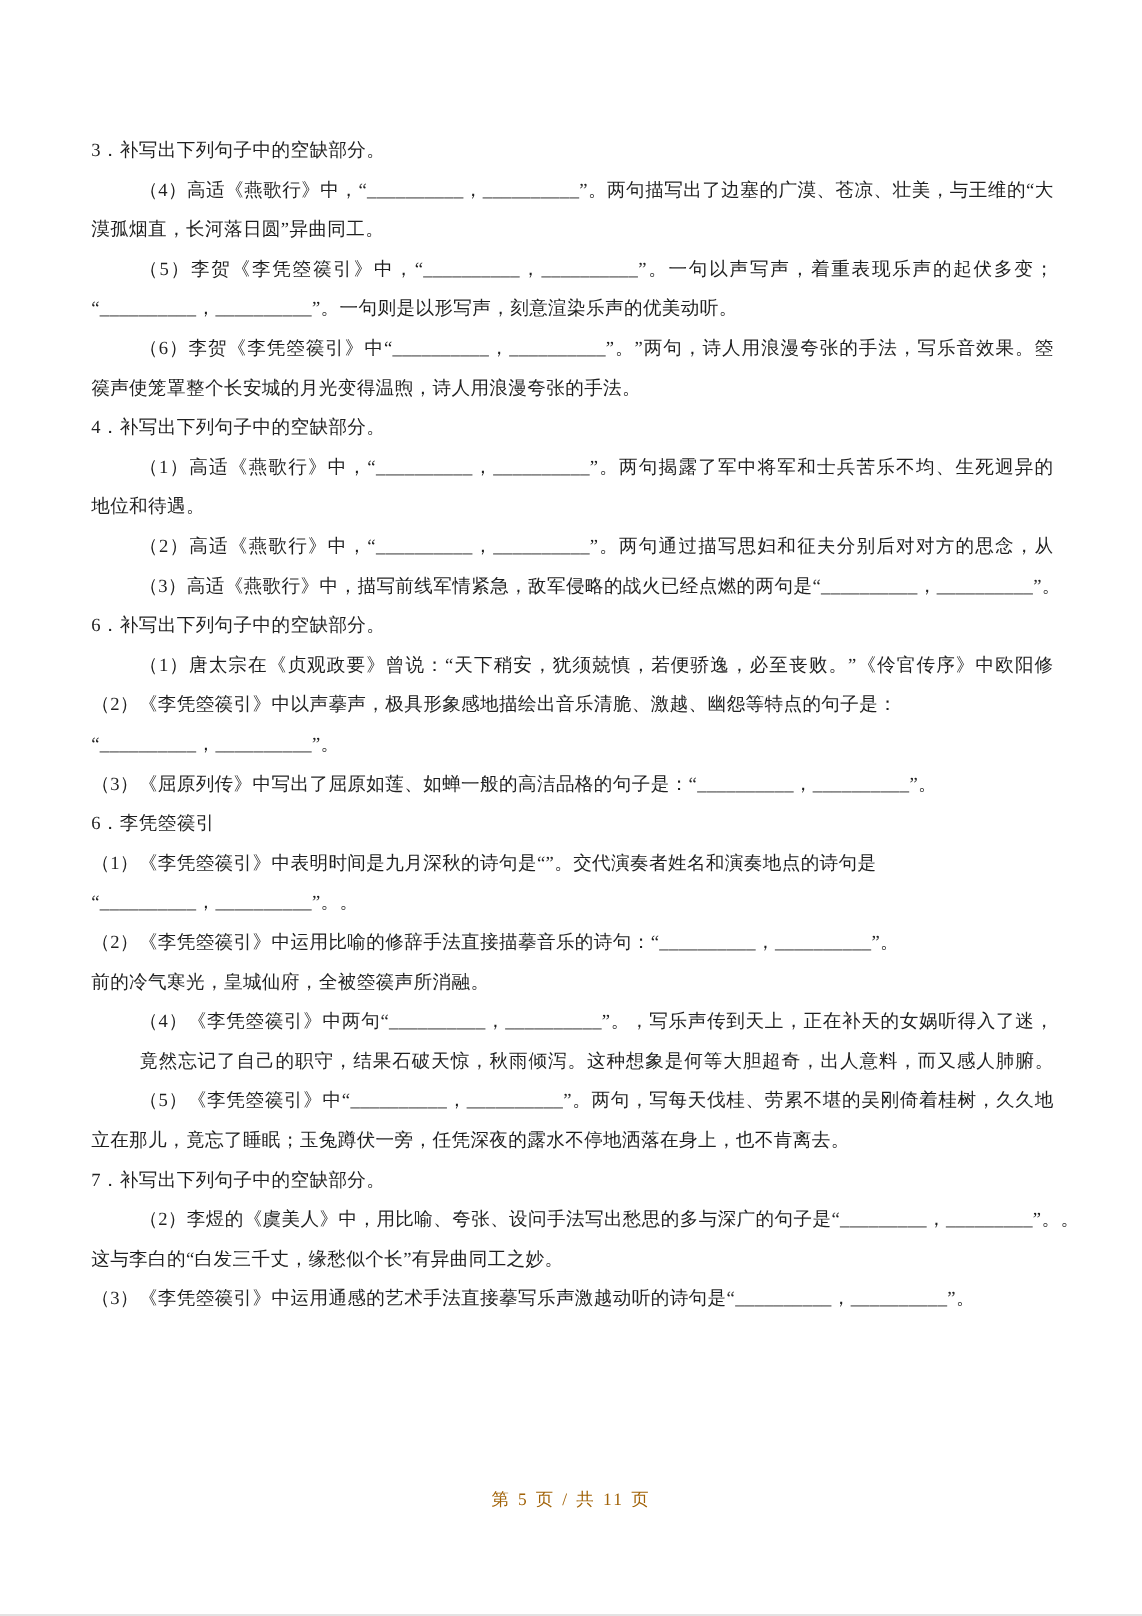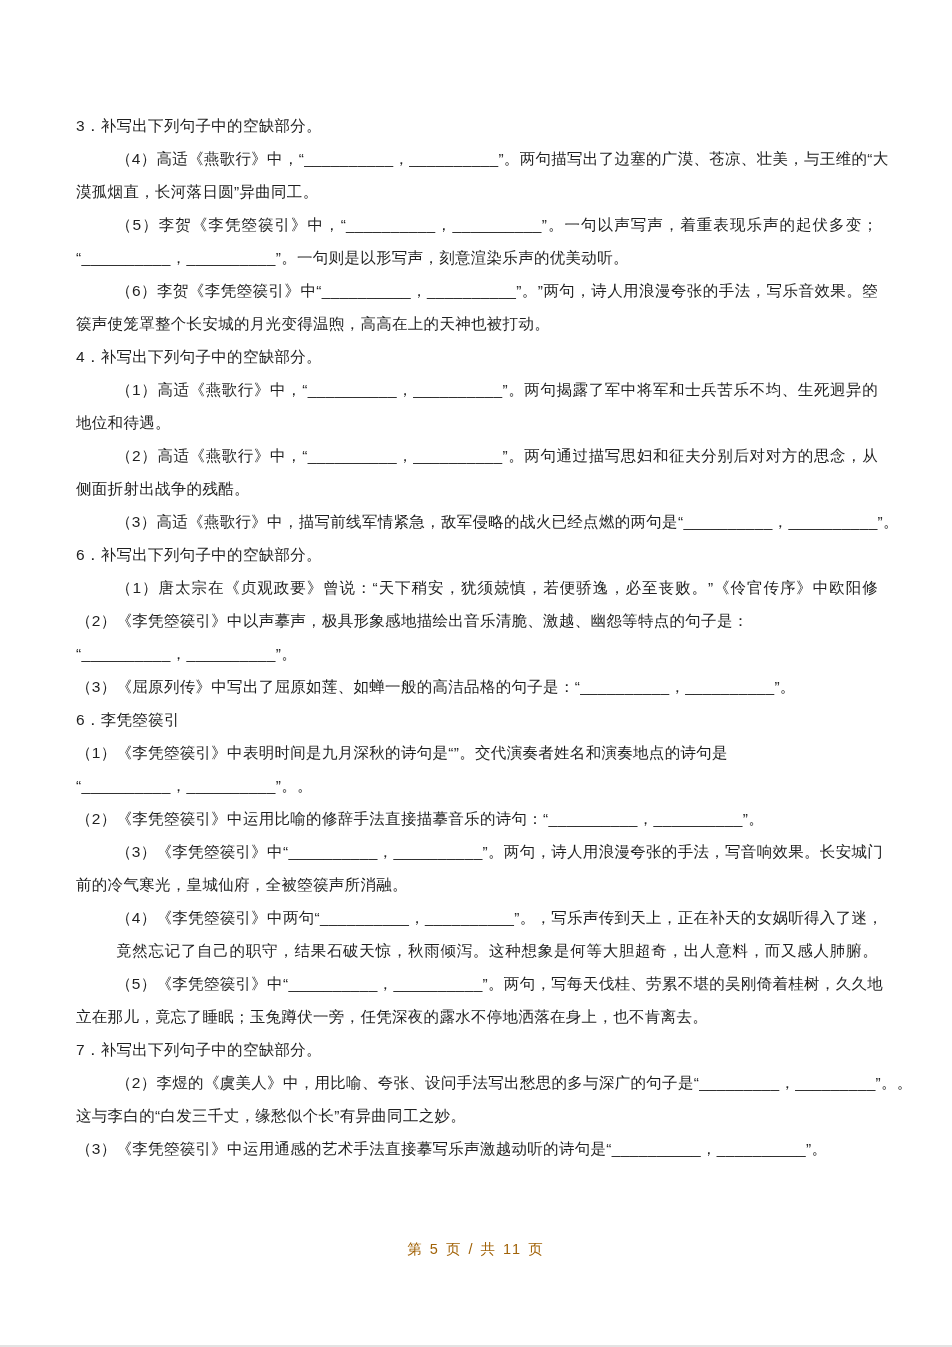--- a/index.html
+++ b/index.html
@@ -6,21 +6,21 @@
     margin: 0;
     padding: 0;
     background: #ffffff;
   }
   .page {
     position: relative;
     width: 952px;
     height: 1347px;
     background: #ffffff;
     overflow: hidden;
-    font-family: Liberation Sans, sans-serif;
+    font-family: Liberation Serif, serif;
     color: #1f1f1f;
   }
   .doc-body {
     position: absolute;
     top: 109px;
     left: 76px;
     right: 74px;
   }
   .line {
     font-size: 15.5px;
@@ -60,37 +60,35 @@
 <body>
 
 <div class="page" style="background: rgb(255, 255, 255); color: rgb(31, 31, 31);">
   <div class="doc-body">
       <div class="line">3．补写出下列句子中的空缺部分。</div>
       <div class="line fill">（4）高适《燕歌行》中，“__________，__________”。两句描写出了边塞的广漠、苍凉、壮美，与王维的“大</div>
       <div class="line">漠孤烟直，长河落日圆”异曲同工。</div>
       <div class="line fill">（5）李贺《李凭箜篌引》中，“__________，__________”。一句以声写声，着重表现乐声的起伏多变；</div>
       <div class="line">“__________，__________”。一句则是以形写声，刻意渲染乐声的优美动听。</div>
       <div class="line fill">（6）李贺《李凭箜篌引》中“__________，__________”。”两句，诗人用浪漫夸张的手法，写乐音效果。箜</div>
-      <div class="line">篌声使笼罩整个长安城的月光变得温煦，高高在上的天神也被打动。</div>
+      <div class="line">篌声使笼罩整个长安城的月光变得温煦，诗人用浪漫夸张的手法。</div>
       <div class="line">4．补写出下列句子中的空缺部分。</div>
       <div class="line fill">（1）高适《燕歌行》中，“__________，__________”。两句揭露了军中将军和士兵苦乐不均、生死迥异的</div>
       <div class="line">地位和待遇。</div>
       <div class="line fill">（2）高适《燕歌行》中，“__________，__________”。两句通过描写思妇和征夫分别后对对方的思念，从</div>
-      <div class="line">侧面折射出战争的残酷。</div>
       <div class="line fill">（3）高适《燕歌行》中，描写前线军情紧急，敌军侵略的战火已经点燃的两句是“__________，__________”。</div>
       <div class="line">6．补写出下列句子中的空缺部分。</div>
       <div class="line fill">（1）唐太宗在《贞观政要》曾说：“天下稍安，犹须兢慎，若便骄逸，必至丧败。”《伶官传序》中欧阳修</div>
       <div class="line">（2）《李凭箜篌引》中以声摹声，极具形象感地描绘出音乐清脆、激越、幽怨等特点的句子是：</div>
       <div class="line">“__________，__________”。</div>
       <div class="line">（3）《屈原列传》中写出了屈原如莲、如蝉一般的高洁品格的句子是：“__________，__________”。</div>
       <div class="line">6．李凭箜篌引</div>
       <div class="line">（1）《李凭箜篌引》中表明时间是九月深秋的诗句是“”。交代演奏者姓名和演奏地点的诗句是</div>
       <div class="line">“__________，__________”。。</div>
       <div class="line">（2）《李凭箜篌引》中运用比喻的修辞手法直接描摹音乐的诗句：“__________，__________”。</div>
-      <div class="line fill">（3）《李凭箜篌引》中“__________，__________”。两句，诗人用浪漫夸张的手法，写音响效果。长安城门</div>
       <div class="line">前的冷气寒光，皇城仙府，全被箜篌声所消融。</div>
       <div class="line fill">（4）《李凭箜篌引》中两句“__________，__________”。，写乐声传到天上，正在补天的女娲听得入了迷，</div>
       <div class="line fill">竟然忘记了自己的职守，结果石破天惊，秋雨倾泻。这种想象是何等大胆超奇，出人意料，而又感人肺腑。</div>
       <div class="line fill">（5）《李凭箜篌引》中“__________，__________”。两句，写每天伐桂、劳累不堪的吴刚倚着桂树，久久地</div>
       <div class="line">立在那儿，竟忘了睡眠；玉兔蹲伏一旁，任凭深夜的露水不停地洒落在身上，也不肯离去。</div>
       <div class="line">7．补写出下列句子中的空缺部分。</div>
       <div class="line fill">（2）李煜的《虞美人》中，用比喻、夸张、设问手法写出愁思的多与深广的句子是“_________，_________”。。</div>
       <div class="line">这与李白的“白发三千丈，缘愁似个长”有异曲同工之妙。</div>
       <div class="line">（3）《李凭箜篌引》中运用通感的艺术手法直接摹写乐声激越动听的诗句是“__________，__________”。</div>
     </div>

